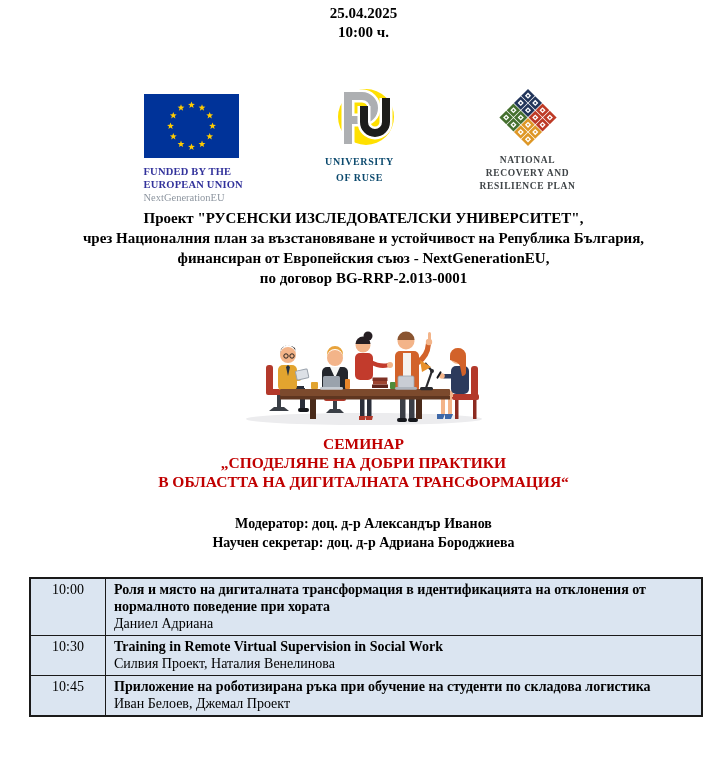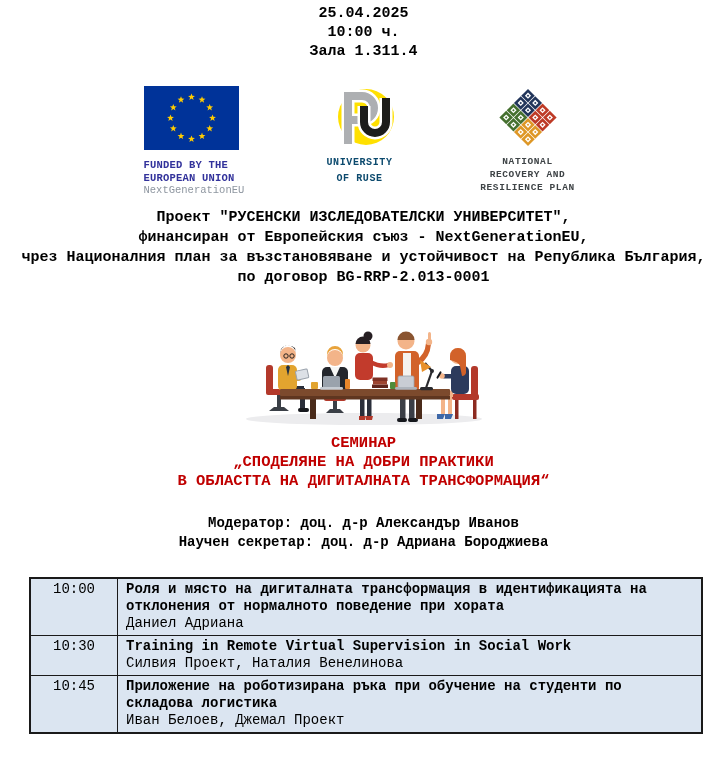--- a/index.html
+++ b/index.html
@@ -1,30 +1,30 @@
 <!DOCTYPE html>
 <html><head>
 <meta charset="utf-8">
 <style>
   html,body { margin:0; padding:0; background:#ffffff; }
   .page {
     position:relative; width:727px; height:768px; background:#ffffff;
-    font-family:Liberation Mono, monospace; color:#000;
+    font-family:Liberation Serif, serif; color:#000;
     overflow:hidden; margin:0 auto;
   }
 
   
   .date-block { position:absolute; top:4px; left:0; right:0; text-align:center;
     font-weight:700; font-size:15px; line-height:19px; }
 
   
   .logos { position:absolute; top:86px; left:0; right:0;
     display:flex; justify-content:center; align-items:flex-start; gap:56px; }
   .logo { text-align:center; }
-  .logo-eu { width:104px; text-align:left; }
+  .logo-eu { width:104px; text-align:left;margin-top:8px; }
   .eu-captions { margin-top:4px; }
   .eu-cap { font-weight:700; font-size:10.5px; line-height:12.5px; color:#32329B; letter-spacing:0.2px; }
   .eu-sub { font-size:10.5px; line-height:13px; color:#8E96A0; }
   .logo-uor { width:112px; }
   .uor-cap { font-weight:700; font-size:10px; line-height:16px; color:#0c4a6e; letter-spacing:0.6px; }
   .logo-nrrp { width:112px; }
   .nrrp-cap { font-weight:700; font-size:9.5px; line-height:13px; color:#3F4447; letter-spacing:0.6px; }
 
   
   .project-block { position:absolute; top:208px; left:0; right:0; text-align:center;
@@ -38,34 +38,33 @@
     color:#C00000; font-weight:700; font-size:15.5px; line-height:19px; }
 
   
   .organizers { position:absolute; top:514px; left:0; right:0; text-align:center;
     font-weight:700; font-size:14px; line-height:19px; }
 
   
   .schedule-wrap { position:absolute; top:577px; left:29px; }
   table.schedule { border-collapse:collapse; width:674px; border:2px solid #1a1a1a; table-layout:fixed; }
   table.schedule td { border:1.5px solid #1a1a1a; background:#DBE5F1; vertical-align:top; }
-  td.time-cell { width:70px; text-align:center; font-size:14px; line-height:17px; padding:2px 8px; }
+  td.time-cell { width:70px; text-align:center; font-size:14px; line-height:17px; padding:2px 2px; }
   td.content-cell { padding:2px 20px 3px 8px; font-size:14px; line-height:17px; }
   .talk-title { font-weight:700; }
   .talk-speakers { font-weight:400; }
 </style>
 </head>
 <body>
 
 <div class="page">
 
   <div class="date-block">
     <div>25.04.2025</div>
     <div>10:00 ч.</div>
-    <div>Зала 1.311.4</div>
   </div>
 
   <div class="logos">
 
     <div class="logo logo-eu">
       <svg width="95" height="64" viewBox="0 0 95 64">
         <defs>
           <polygon id="star" points="0,-3.6 0.88,-1.21 3.42,-1.11 1.43,0.46 2.12,2.91 0,1.5 -2.12,2.91 -1.43,0.46 -3.42,-1.11 -0.88,-1.21" fill="#FFCC00"></polygon>
         </defs>
         <rect x="0" y="0" width="95" height="64" fill="#003399"></rect>
@@ -128,22 +127,22 @@
         <use href="#cell" transform="translate(50,55)" color="#DE9726"></use>
       </svg>
       <div class="nrrp-cap">NATIONAL</div>
       <div class="nrrp-cap">RECOVERY AND</div>
       <div class="nrrp-cap">RESILIENCE PLAN</div>
     </div>
   </div>
 
   <div class="project-block">
     <div>Проект "РУСЕНСКИ ИЗСЛЕДОВАТЕЛСКИ УНИВЕРСИТЕТ",</div>
+    <div>чрез Националния план за възстановяване и устойчивост на Република България,</div>
     <div>финансиран от Европейския съюз - NextGenerationEU,</div>
-    <div>чрез Националния план за възстановяване и устойчивост на Република България,</div>
     <div>по договор BG-RRP-2.013-0001</div>
   </div>
 
   <div class="illustration">
     <svg width="280" height="118" viewBox="0 0 280 118">
       <ellipse cx="140" cy="109" rx="118" ry="6" fill="#ECECEE"></ellipse>
 
       <rect x="42" y="55" width="7" height="28" rx="3" fill="#B3392B"></rect>
       <rect x="42" y="79" width="26" height="6" rx="2" fill="#B3392B"></rect>
       <rect x="53" y="85" width="4" height="13" fill="#3A3F46"></rect>

